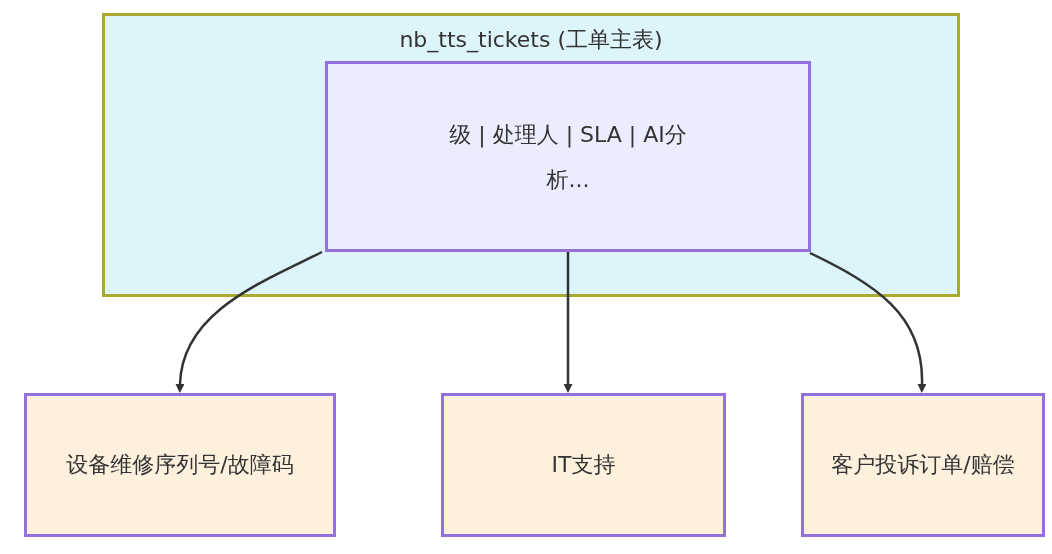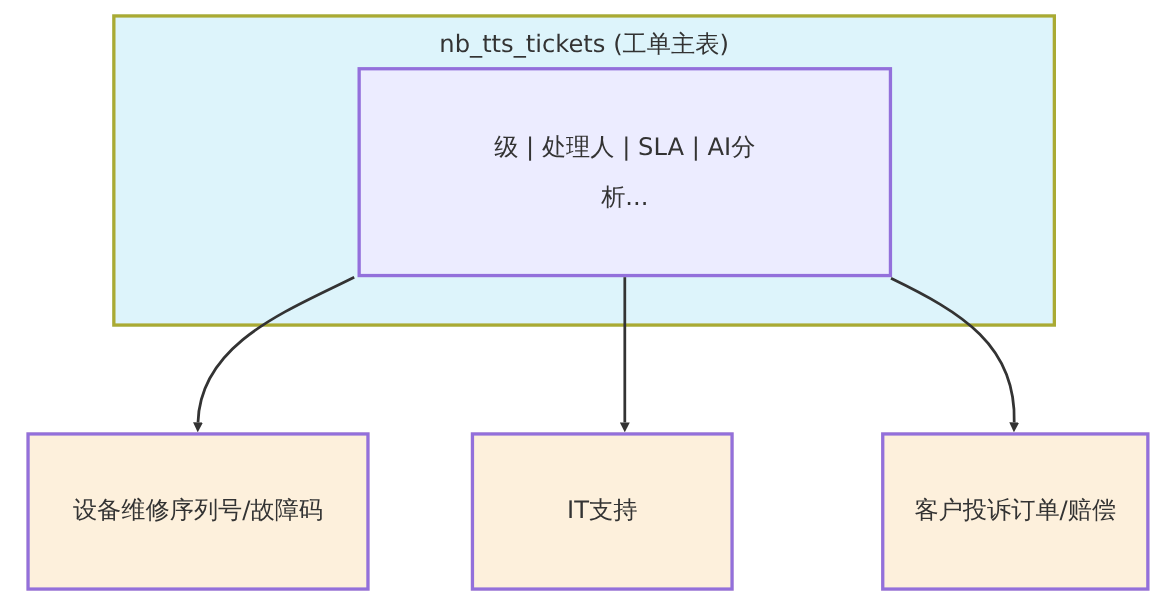--- a/index.html
+++ b/index.html
@@ -79,21 +79,21 @@
     border: 3px solid var(--leaf-stroke, #9370db);
     display: flex;
     flex-direction: row;
     align-items: center;
     justify-content: center;
     font-size: 22px;
     line-height: 40px;
     text-align: center;
   }
   .leaf-1 { left: 24px;  width: 312px; }
-  .leaf-2 { left: 428px; width: 239px; }
+  .leaf-2 { left: 441px; width: 285px; }
   .leaf-3 { left: 801px; width: 244px; align-items: center; }
 </style>
 </head>
 <body>
 
 <div class="canvas">
 
   <div class="cluster">
     <div class="cluster-title">nb_tts_tickets (工单主表)</div>
   </div>

